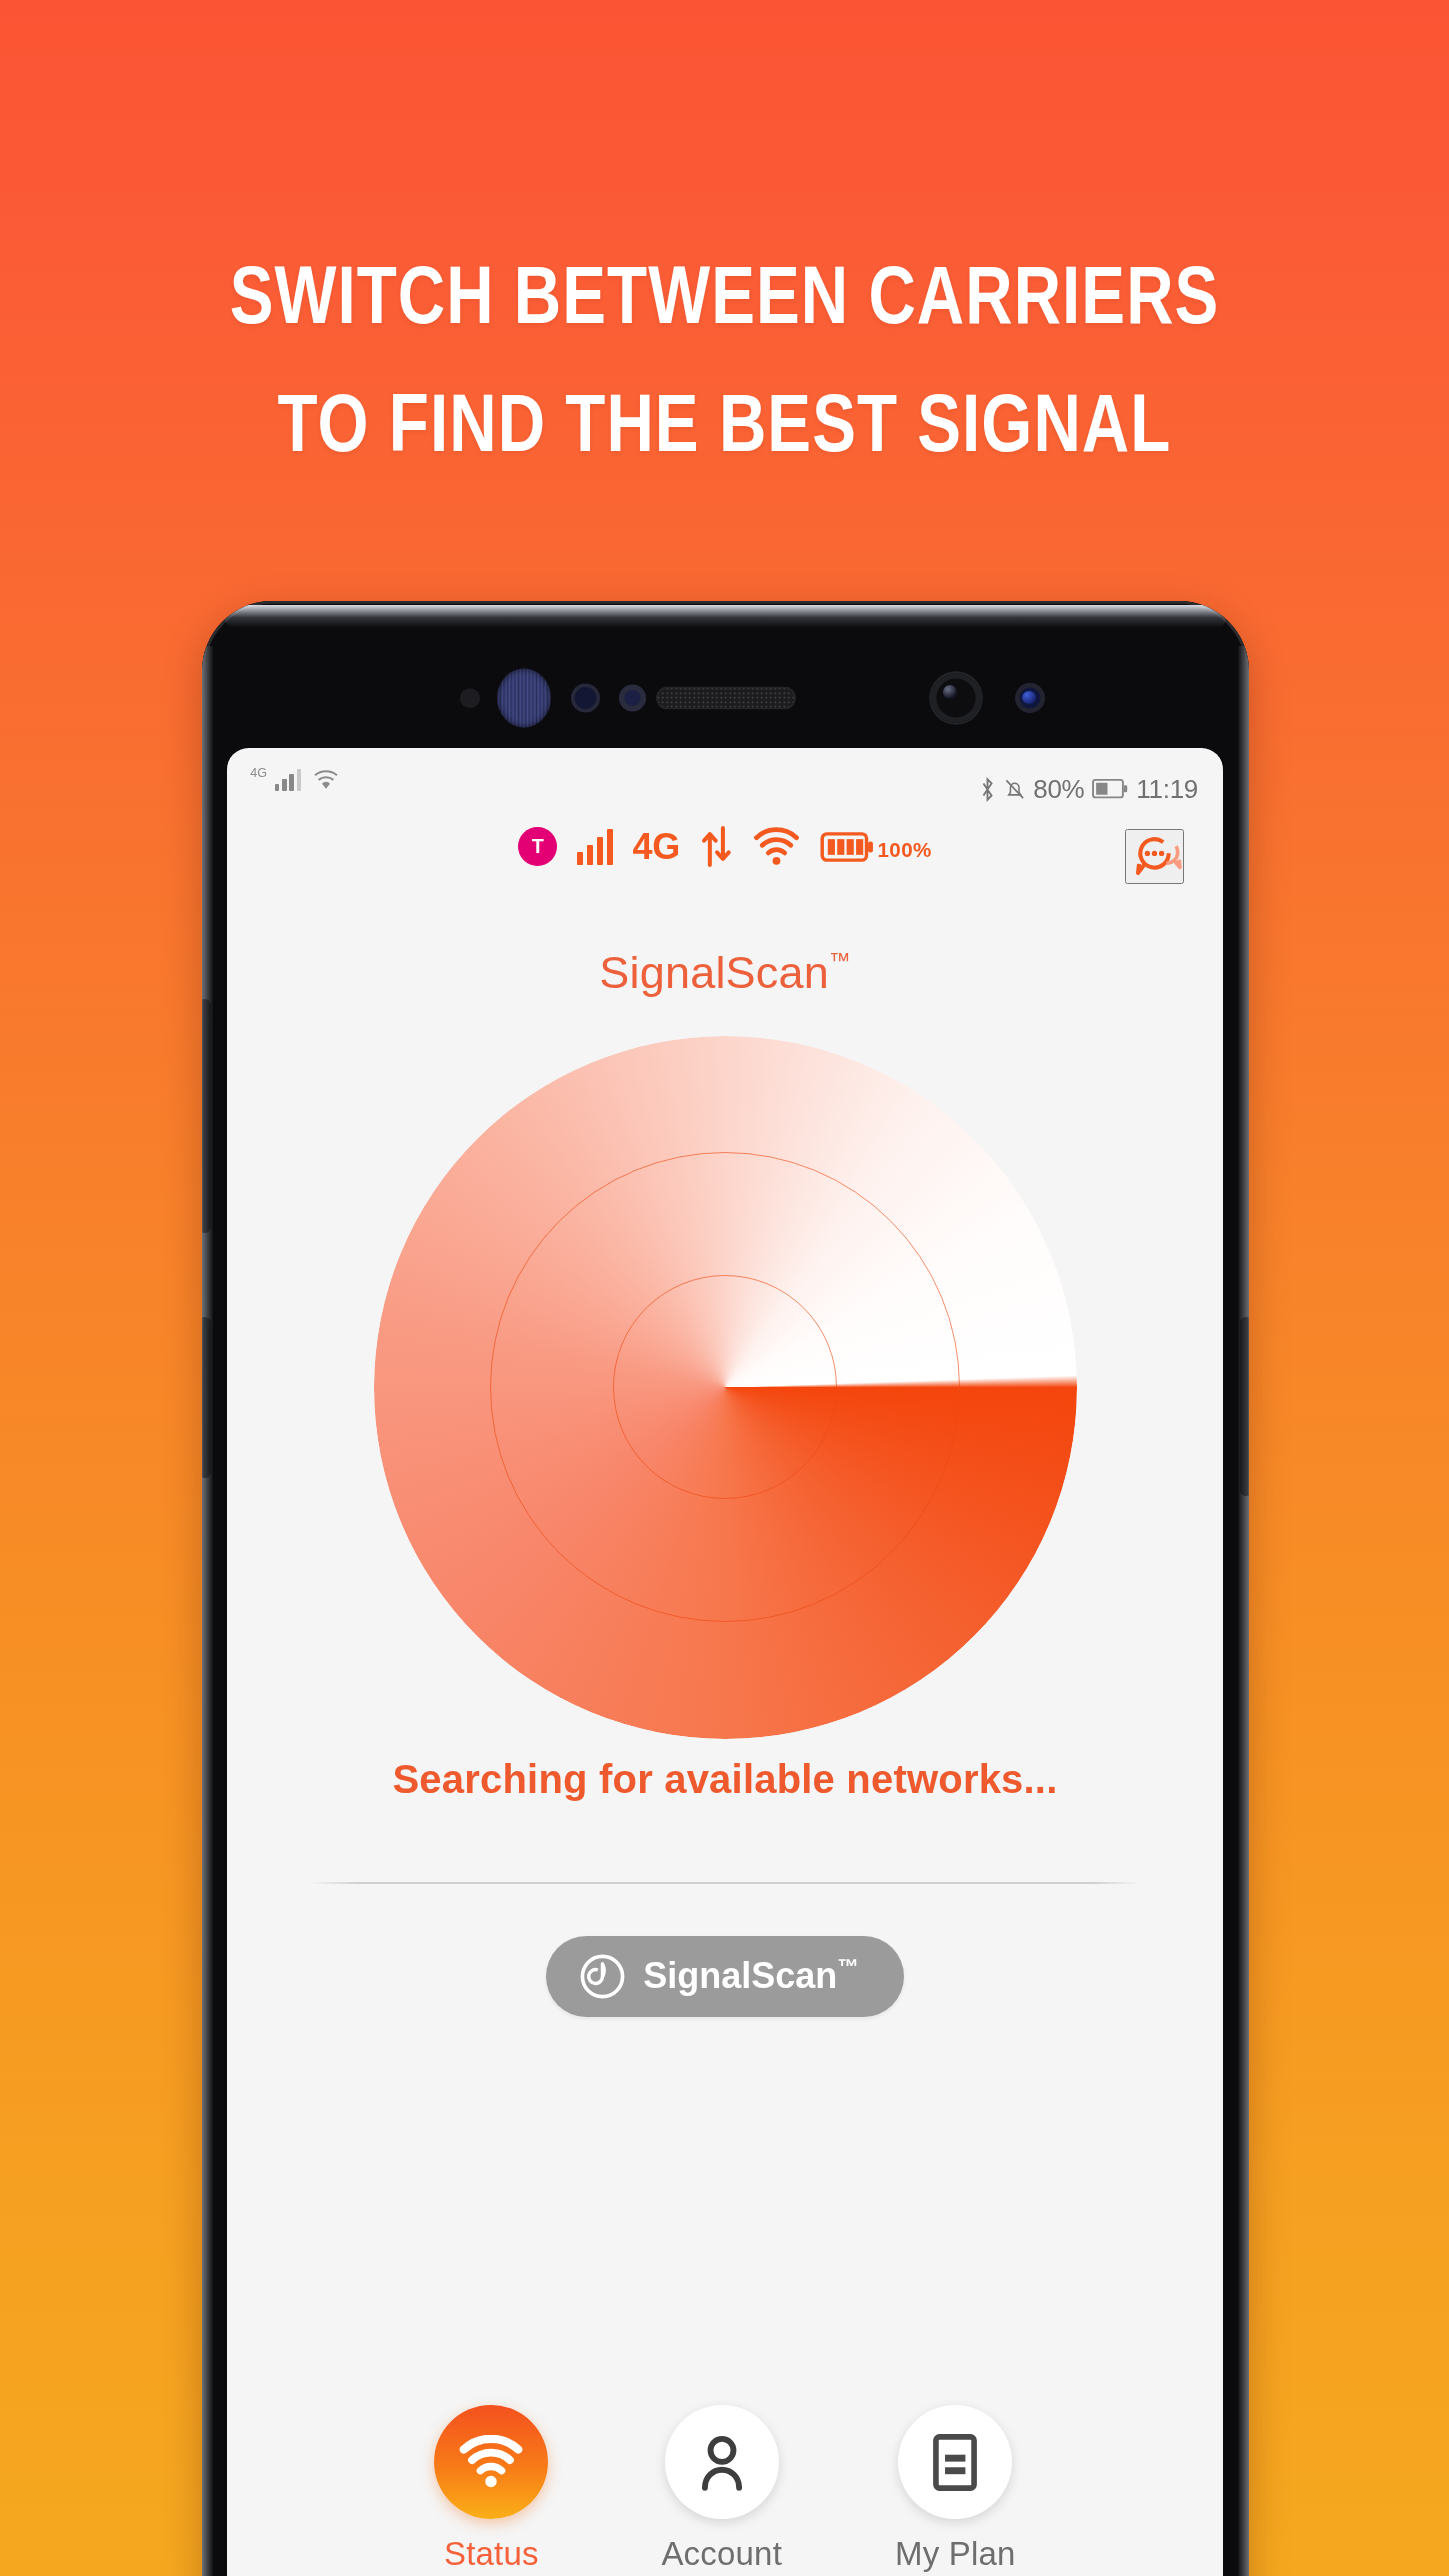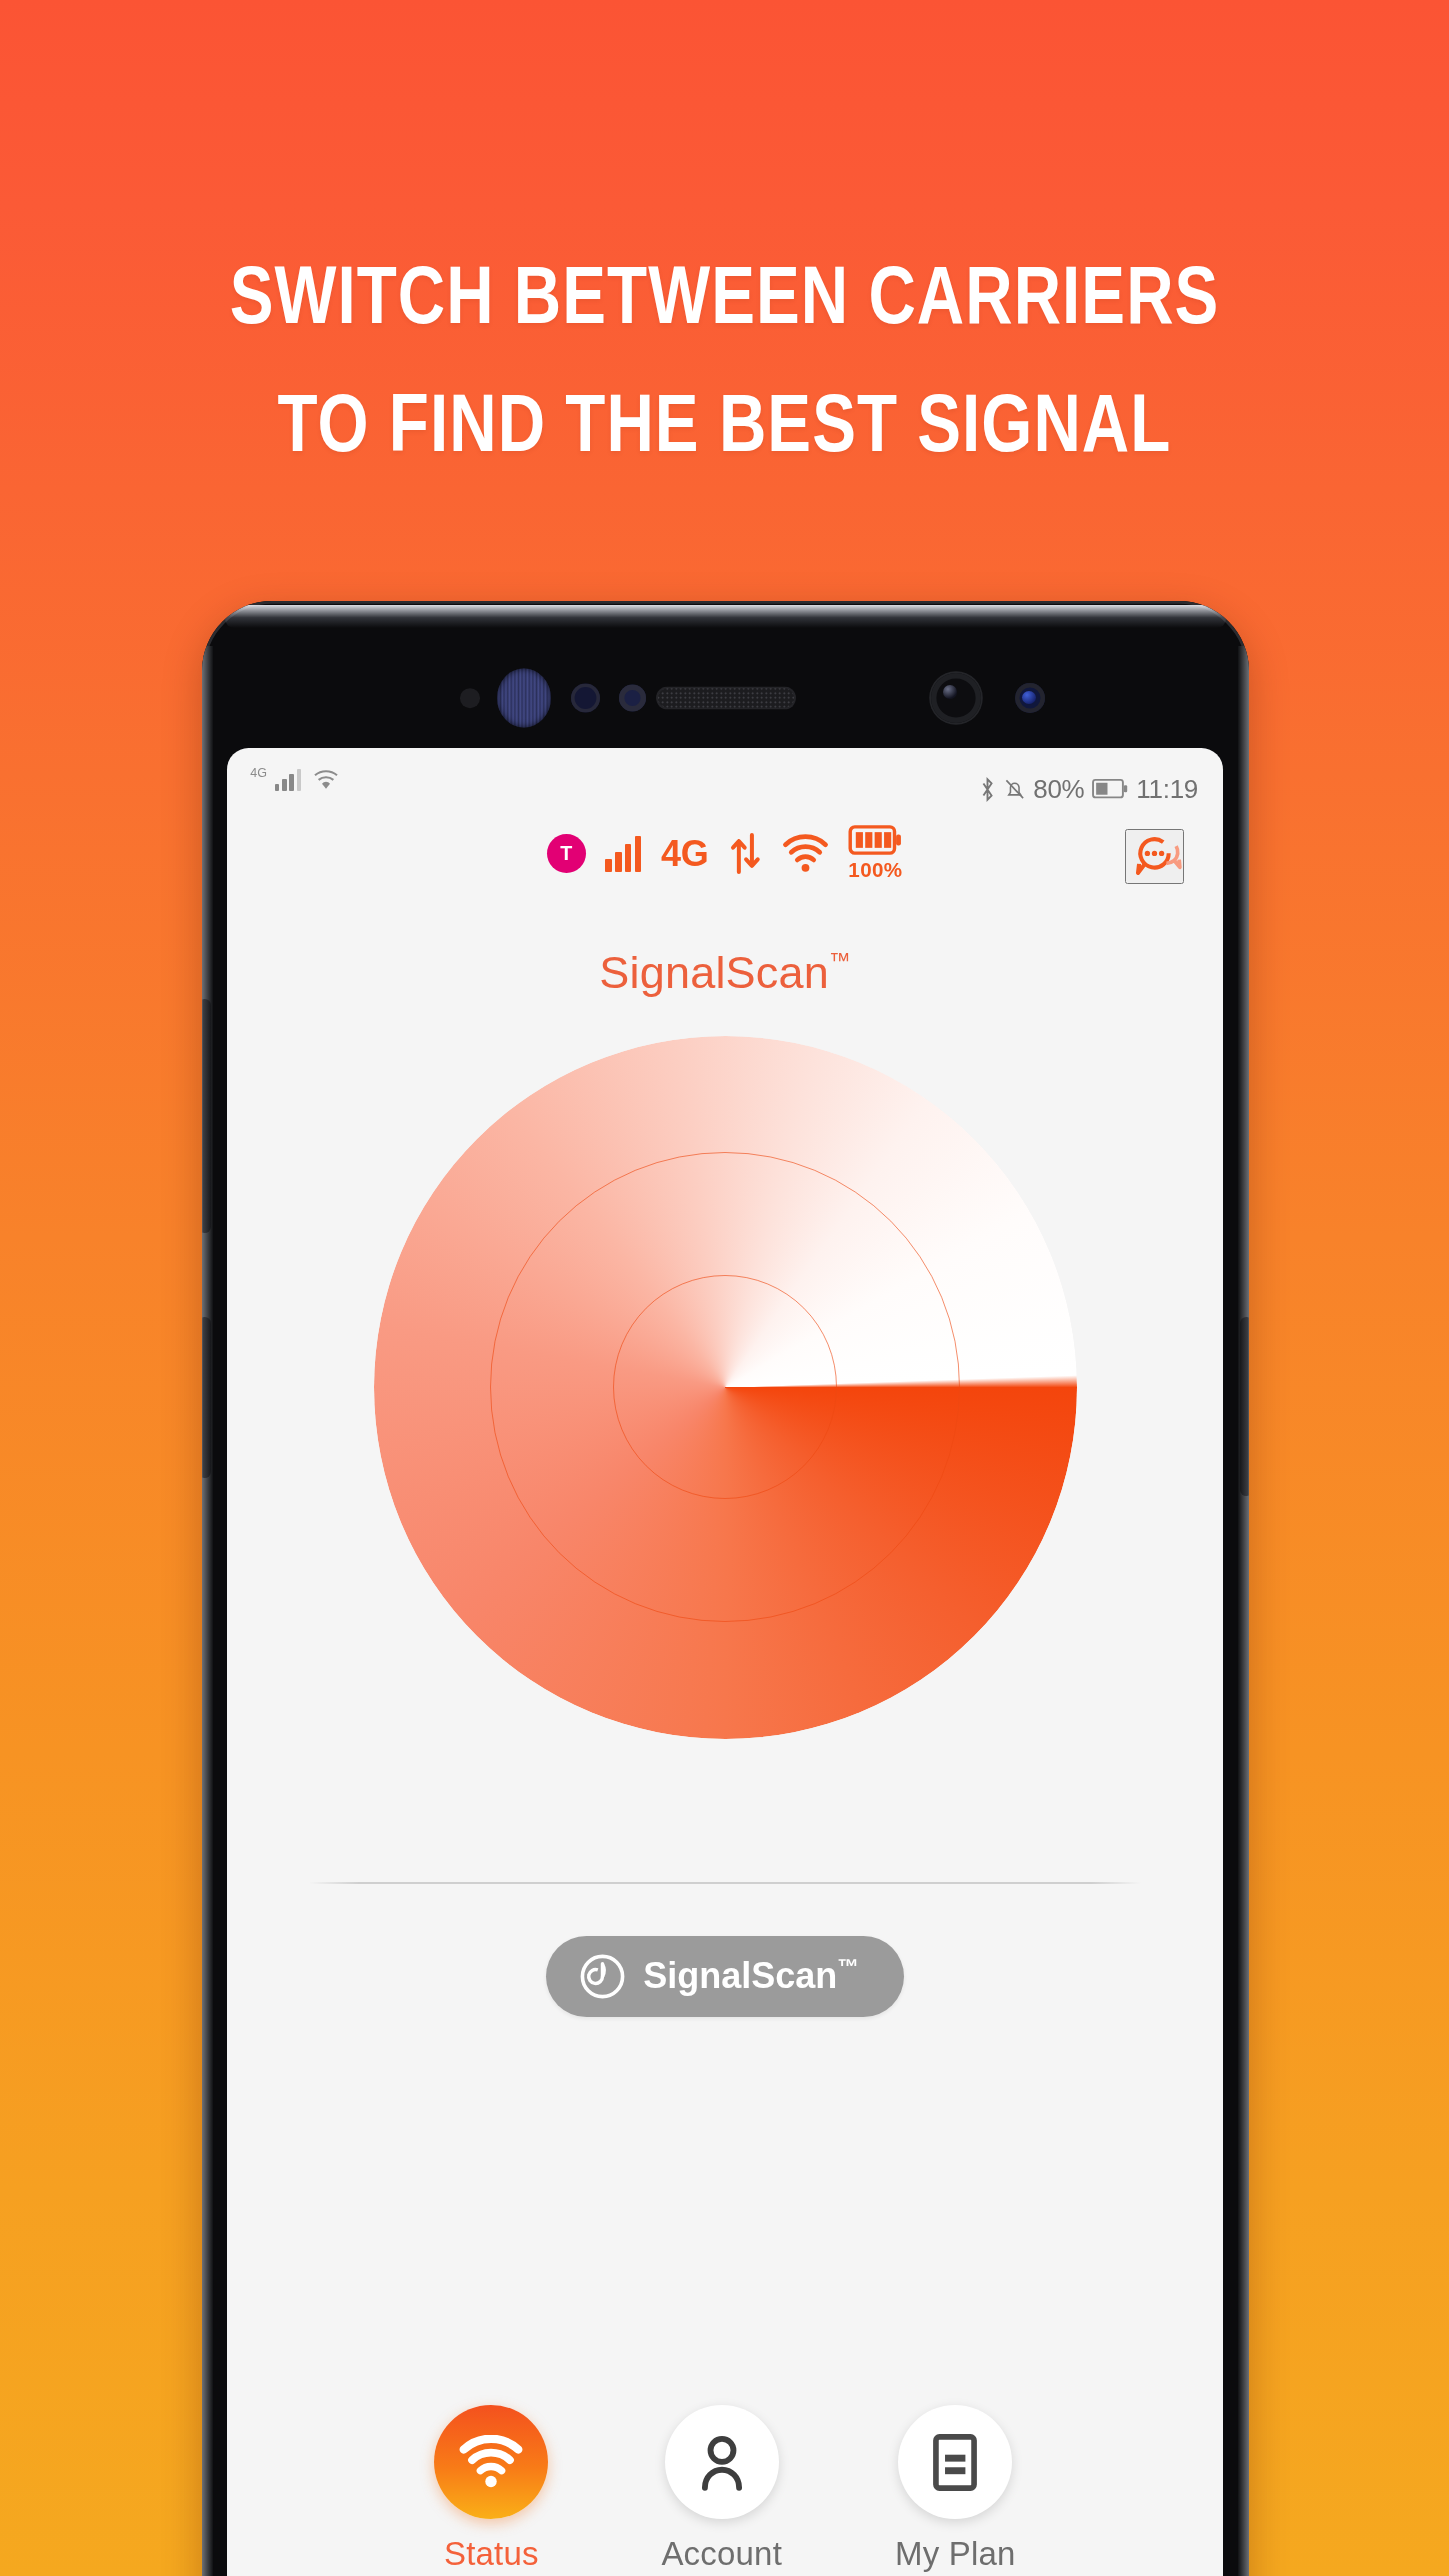--- a/index.html
+++ b/index.html
@@ -177,21 +177,21 @@
   .sig-bars { display: flex; align-items: flex-end; gap: 3.6px; height: 36px; }
   .sig-bars i { width: 6.3px; background: #F4591F; display: block; border-radius: 0.9px; }
   .sig-bars i:nth-child(1){height:12.5px}
   .sig-bars i:nth-child(2){height:19.7px}
   .sig-bars i:nth-child(3){height:28px}
   .sig-bars i:nth-child(4){height:36px}
   .net-label {
     font-family: "Liberation Sans Narrow", "Liberation Sans", sans-serif;
     font-weight: bold; font-size: 36px; color: #F4591F; letter-spacing: -0.4px;
   }
-  .batt-wrap { display:flex; flex-direction: column; align-items:flex-start; gap:2.7px; }
+  .batt-wrap { display:flex; flex-direction: row; align-items:flex-end; gap:2.7px; }
   .batt-pct {
     font-family: "Liberation Sans Narrow", "Liberation Sans", sans-serif;
     font-weight: bold; font-size: 20.6px; color: #F4591F; letter-spacing: 0.4px;
   }
   .chat-btn {
     position: absolute;
     right: 39px; top: 10.7px;
   }
 
   
@@ -429,20 +429,21 @@
       <span>SignalScan</span><span class="tm">™</span>
     </div>
 
     <div class="radar-wrap">
       <div class="radar">
         <span class="radar-ring ring-mid"></span>
         <span class="radar-ring ring-in"></span>
       </div>
     </div>
 
+    <div class="searching">Searching for available networks...</div>
 
     <div class="divider"></div>
 
     <div class="scan-row">
       <button class="scan-btn">
         <svg width="45" height="45" viewBox="0 0 26 26">
           <circle cx="13" cy="13" r="11.6" stroke="#ffffff" stroke-width="2.1" fill="none"></circle>
           <path d="M13 13 A7 7 0 0 0 13 6" stroke="#ffffff" stroke-width="2" fill="none"></path>
           <path d="M13 13 A4 4 0 1 1 10.3 9.2" stroke="#ffffff" stroke-width="2" fill="none"></path>
           <line x1="13" y1="13" x2="13" y2="5.6" stroke="#ffffff" stroke-width="2" stroke-linecap="round"></line>

